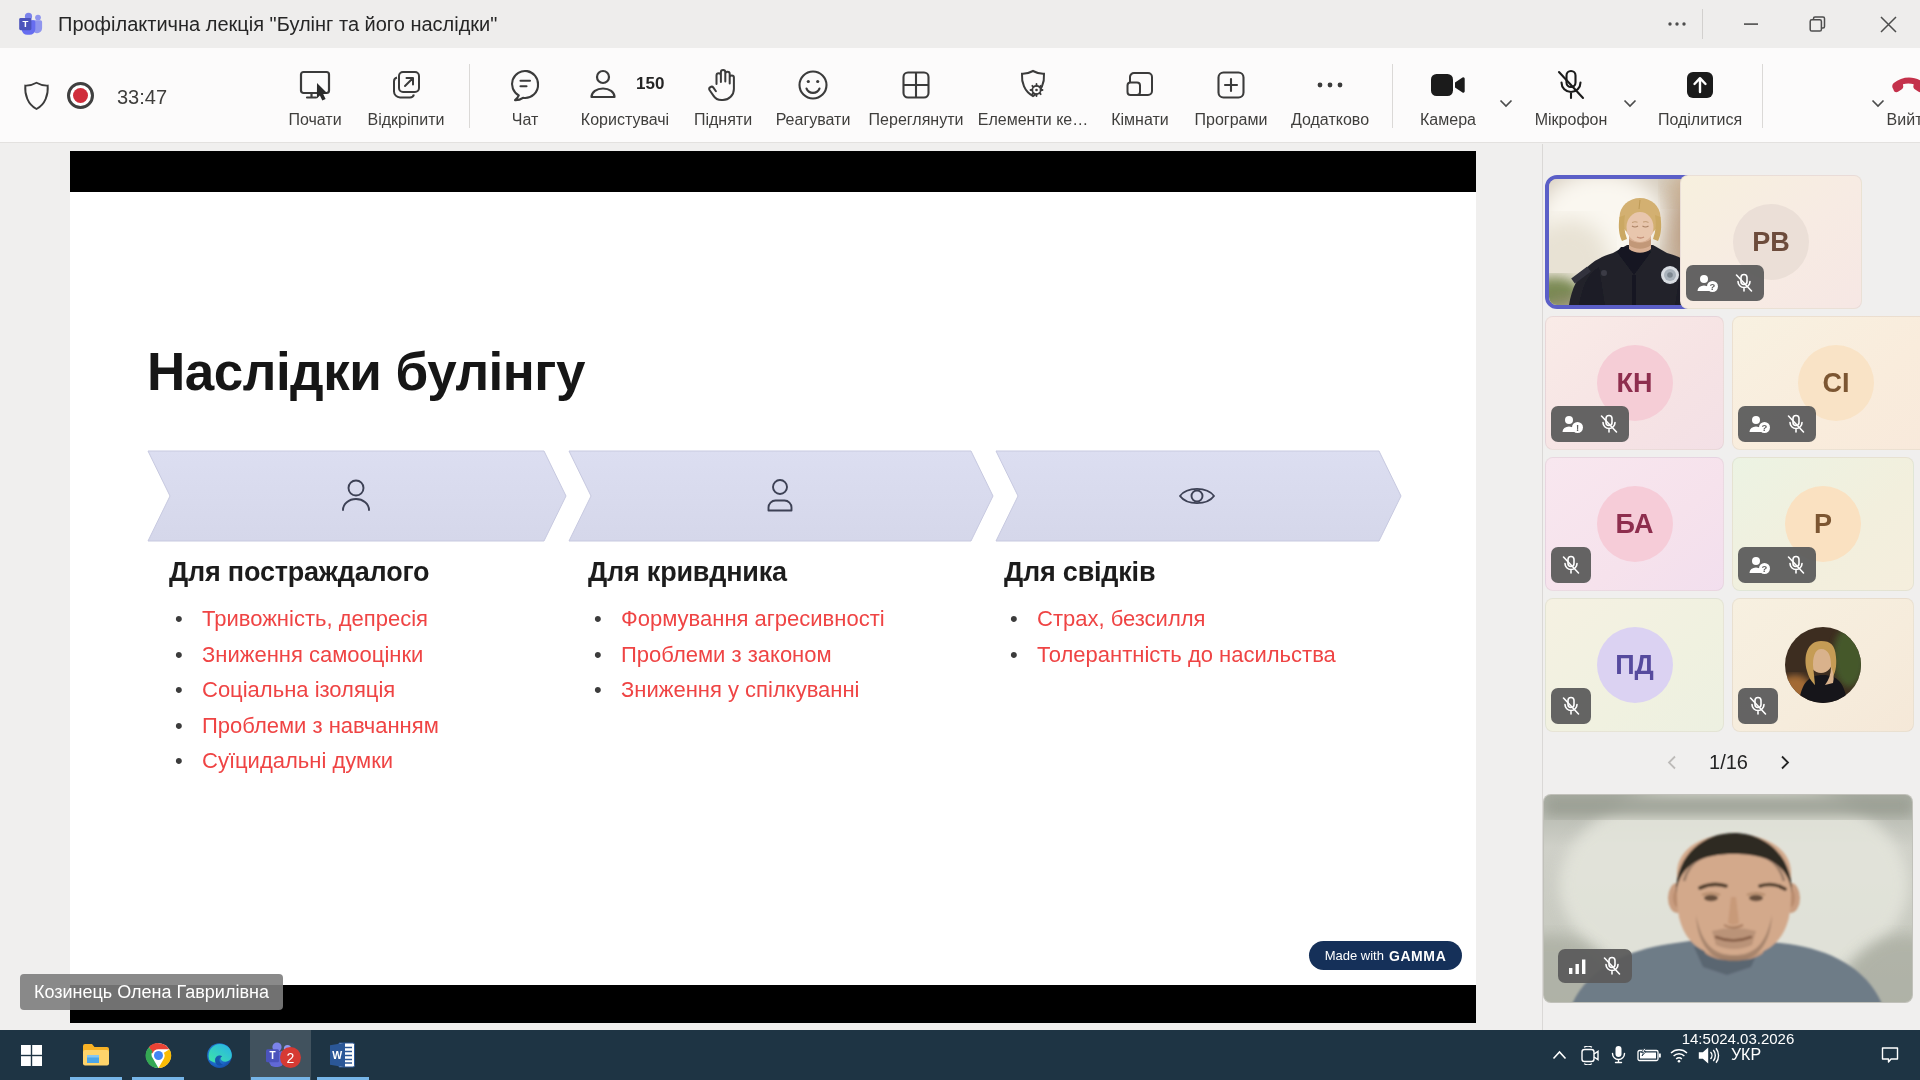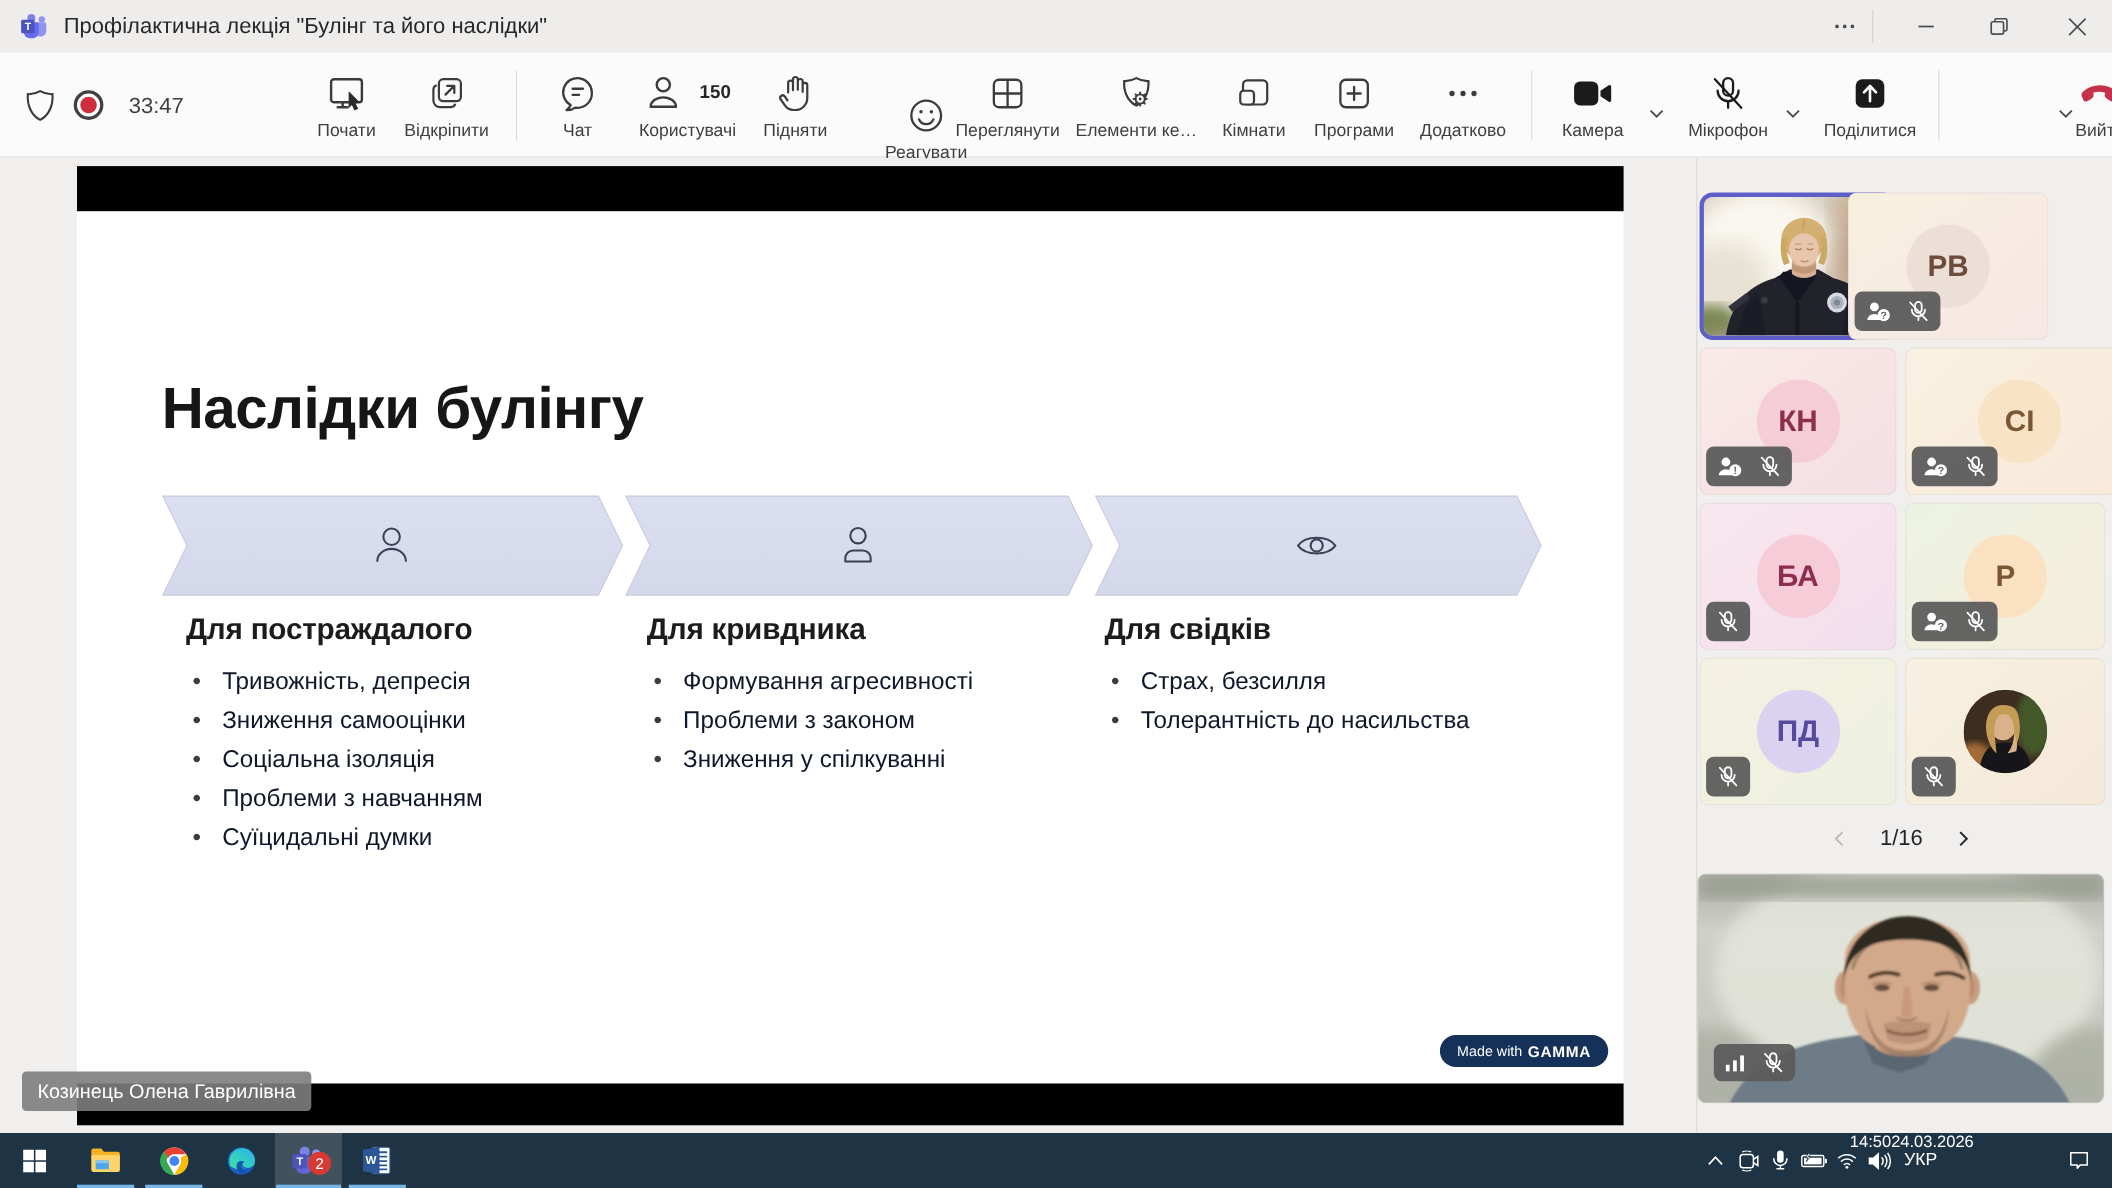--- a/index.html
+++ b/index.html
@@ -32,21 +32,21 @@
 
   
   #stage { position:absolute; left:0; top:144px; width:1920px; height:886px; background:#f0efee; }
   #slide { position:absolute; left:70px; top:7px; width:1406px; height:872px; background:#ffffff; }
   #slide-topbar { position:absolute; left:0; top:0; width:100%; height:41px; background:#000; }
   #slide-bottombar { position:absolute; left:0; top:834px; width:100%; height:38px; background:#000; }
   #slide-title { position:absolute; left:77px; top:190px; font-size:53px; font-weight:bold; color:#161616; letter-spacing:-0.5px; }
   #arrows { position:absolute; left:77px; top:299px; }
   .col-head { position:absolute; top:406px; font-size:27px; font-weight:bold; color:#1c1c1c; letter-spacing:-0.2px; }
   .col-list { position:absolute; top:450px; list-style:none; }
-  .col-list li { position:relative; padding-left:33px; height:35.5px; line-height:35.5px; font-size:22px; color:#0f172a; white-space:nowrap; }
+  .col-list li { position:relative; padding-left:33px; height:35.5px; line-height:35.5px; font-size:22px; color:#ef4444; white-space:nowrap; }
   .col-list li::before { content:"•"; position:absolute; left:6px; top:0; color:#3c3c3c; font-size:22px; }
   #col1 { left:99px; } #col2 { left:518px; } #col3 { left:934px; }
   #gamma-badge { position:absolute; left:1239px; top:790px; width:153px; height:29px; border-radius:15px; background:#153059; color:#fff; display:flex; align-items:center; justify-content:center; gap:5px; }
   #gamma-badge .gp { font-size:13px; }
   #gamma-badge .gb { font-size:14px; font-weight:bold; letter-spacing:0.6px; }
   #presenter-label { position:absolute; left:20px; top:830px; height:36px; line-height:36px; padding:0 14px; background:rgba(125,125,125,0.90); border-radius:4px; color:#fff; font-size:18px; z-index:5; white-space:nowrap; }
 
   
   #sidebar-sep { position:absolute; left:1542px; top:144px; width:1px; height:886px; background:#dad8d6; }
   .tile { position:absolute; border-radius:8px; overflow:hidden; border:1px solid rgba(0,0,0,0.05); }
@@ -155,21 +155,21 @@
     </svg>
     <div class="count-badge">150</div>
     <div class="tlabel">Користувачі</div>
   </div>
   <div class="tbtn" style="left:685px;width:76px;">
     <svg class="ticon" width="34" height="36" viewBox="0 0 34 36" fill="none" stroke="#3b3b3b" stroke-width="2" stroke-linecap="round" stroke-linejoin="round">
       <path d="M10.5 17 V8.5 a2.2 2.2 0 0 1 4.4 0 V15 M14.9 14.5 V5.2 a2.2 2.2 0 0 1 4.4 0 V14.5 M19.3 14.5 V7 a2.2 2.2 0 0 1 4.4 0 V16.5 M23.7 16.5 V10.5 a2.1 2.1 0 0 1 4.2 0 V22 a11 11 0 0 1 -11 11 h-1.5 a9.5 9.5 0 0 1 -8 -4.4 L3.5 23 a2.3 2.3 0 0 1 3.9 -2.4 l2.5 3.6"></path>
     </svg>
     <div class="tlabel">Підняти</div>
   </div>
-  <div class="tbtn" style="left:796px;width:92px;margin-top:20px;">
+  <div class="tbtn" style="left:767px;width:92px;">
     <svg class="ticon" width="34" height="34" viewBox="0 0 34 34" fill="none" stroke="#3b3b3b" stroke-width="2.1">
       <circle cx="17" cy="17" r="13.5"></circle>
       <circle cx="12.3" cy="13.5" r="1.6" fill="#3b3b3b" stroke="none"></circle>
       <circle cx="21.7" cy="13.5" r="1.6" fill="#3b3b3b" stroke="none"></circle>
       <path d="M10.5 20.5 a7 7 0 0 0 13 0" stroke-linecap="round"></path>
     </svg>
     <div class="tlabel">Реагувати</div>
   </div>
   <div class="tbtn" style="left:976px;width:114px;">
     <svg class="ticon" width="32" height="33" viewBox="0 0 32 33" fill="none" stroke="#3b3b3b" stroke-width="2">

